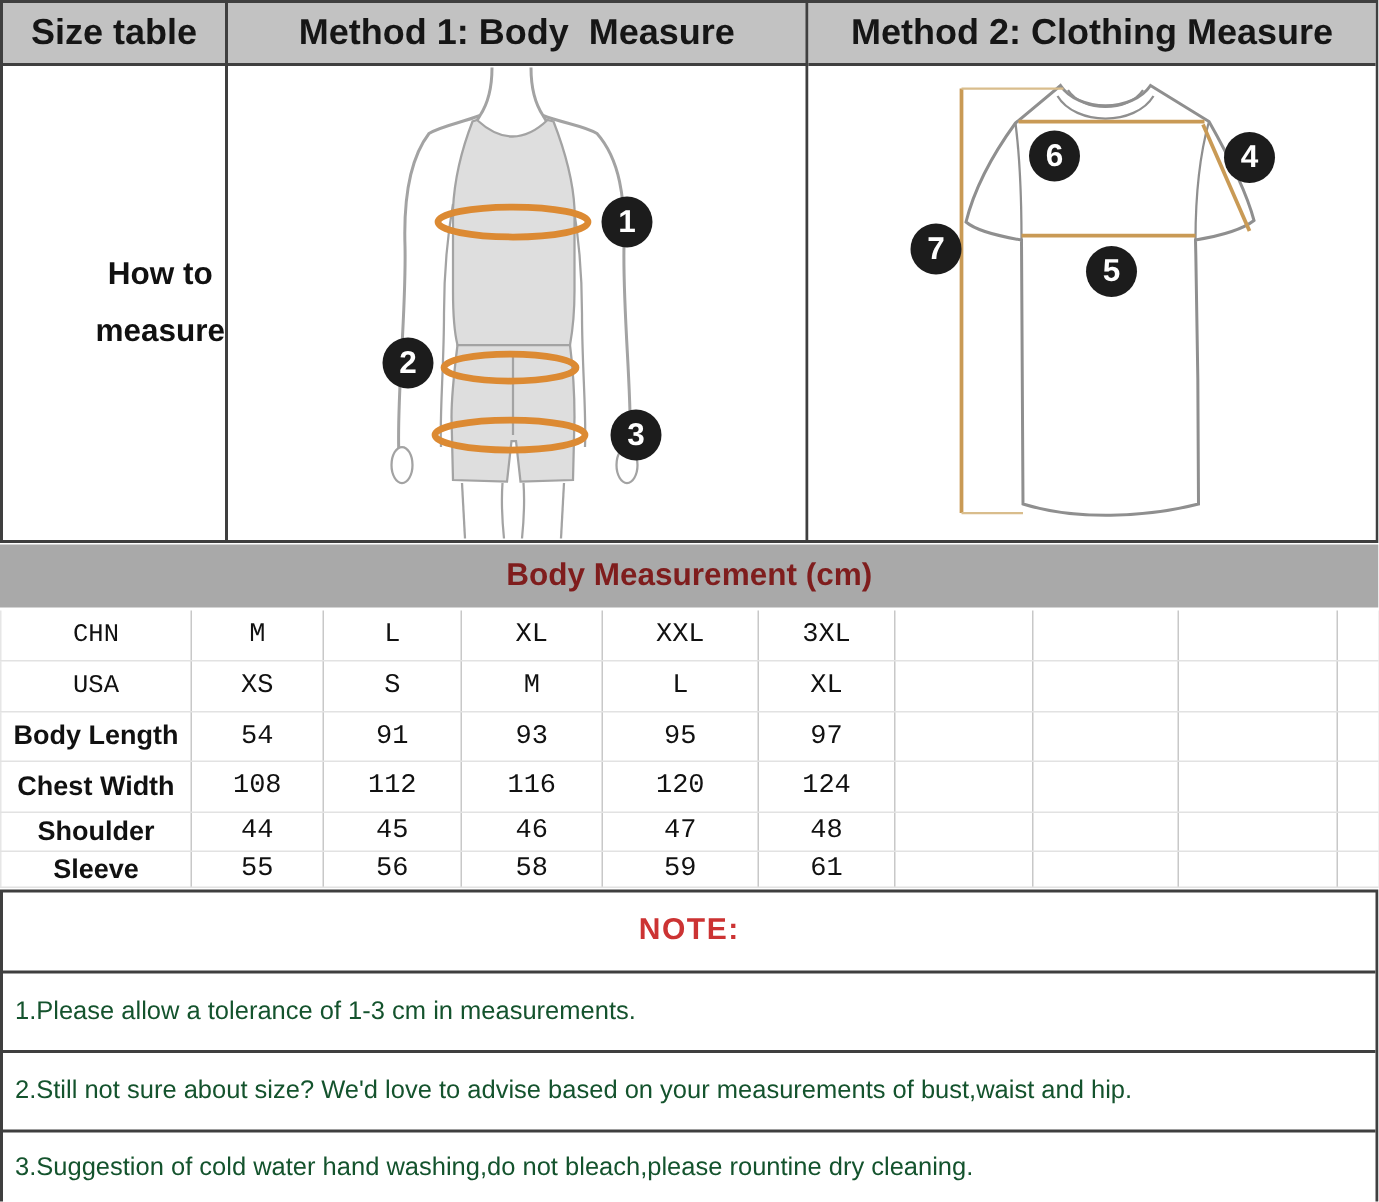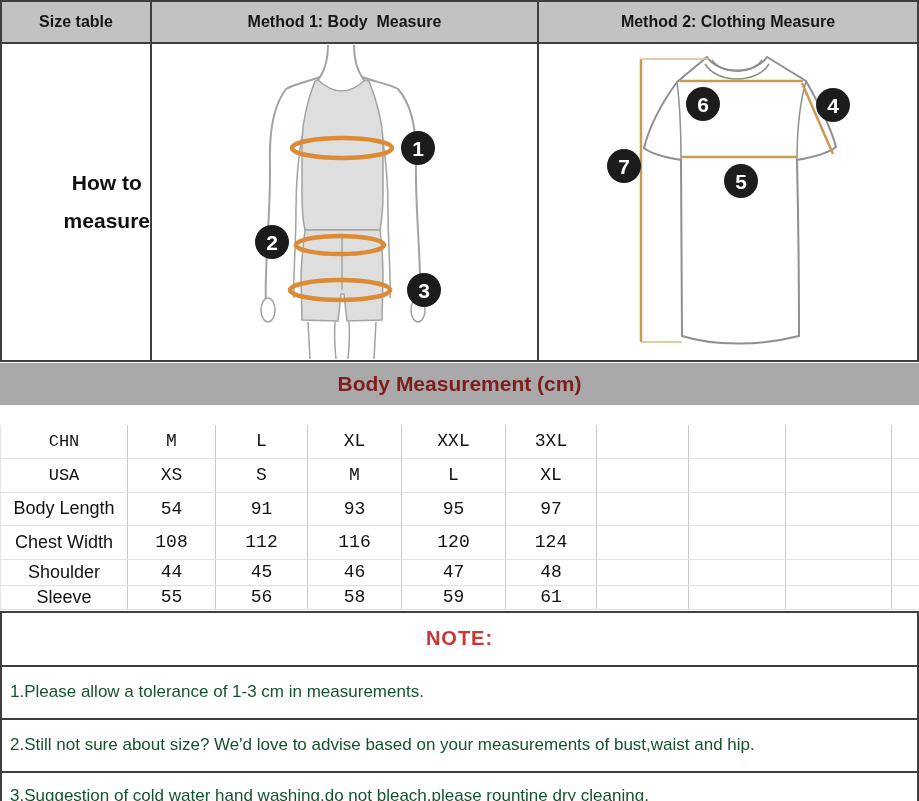--- a/index.html
+++ b/index.html
@@ -14,21 +14,21 @@
     border:2px solid #3f3f3f;
     display:grid;
     grid-template-columns:150px 387px 1fr;
     grid-template-rows:42px 1fr;
     background:#ffffff;
   }
   .hcell{
     background:#c2c2c2;
     border-bottom:2px solid #3f3f3f;
     display:flex;align-items:center;justify-content:center;
-    font-size:16px;font-weight:bold;color:#161616;
+    font-size:24px;font-weight:bold;color:#161616;
     white-space:pre-wrap;
   }
   .hcell.mid,.hcell.left{border-right:2px solid #3f3f3f;}
   .panel{position:relative;background:#ffffff;overflow:hidden;}
   .panel.left{border-right:2px solid #3f3f3f;
     display:flex;align-items:center;justify-content:flex-end;}
   .panel.mid{border-right:2px solid #3f3f3f;}
   .howto{
     font-size:21px;font-weight:bold;text-align:center;line-height:38px;color:#111;
   }
@@ -38,29 +38,29 @@
   }
   
   .bm-bar{
     box-sizing:border-box;width:919px;height:42px;margin-top:1px;
     background:#a9a9a9;
     display:flex;align-items:center;justify-content:center;
     font-size:21px;font-weight:bold;color:#7f1d1d;
   }
   
   table.size{
-    width:919px;border-collapse:collapse;table-layout:fixed;margin-top:20px;
+    width:919px;border-collapse:collapse;table-layout:fixed;margin-top:2px;
   }
   table.size td{
     border-right:1px solid #c8c8c8;border-bottom:1px solid #e2e2e2;
     text-align:center;vertical-align:middle;padding:0;color:#111;
   }
   table.size tr td:first-child{border-left:1px solid #e6e6e6;}
   td.mono{font-family:"Liberation Mono",monospace;font-size:18px;}
-  td.rowlabel-bold{font-family:"Liberation Sans",sans-serif;font-weight:normal;font-size:18px;}
+  td.rowlabel-bold{font-family:"Liberation Sans",sans-serif;font-weight:bold;font-size:18px;}
   td.rowlabel-mono{font-family:"Liberation Mono",monospace;font-size:17px;}
   
   .note-box{
     box-sizing:border-box;width:919px;margin-top:1px;
     border:2px solid #3f3f3f;border-bottom-width:4px;
     background:#fff;
   }
   .note-title{
     height:52px;display:flex;align-items:center;justify-content:center;
     color:#cc3333;font-size:20px;font-weight:bold;letter-spacing:1px;

